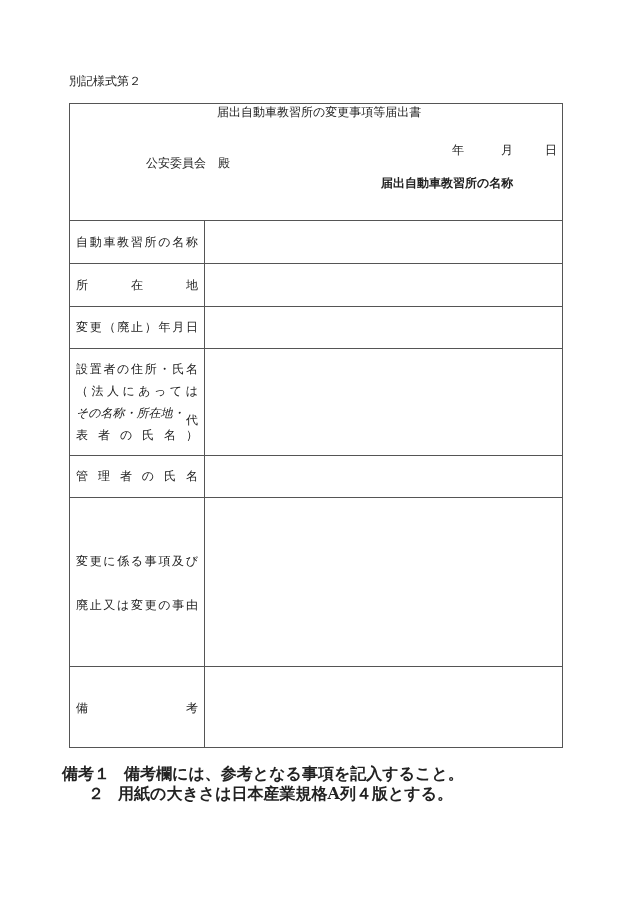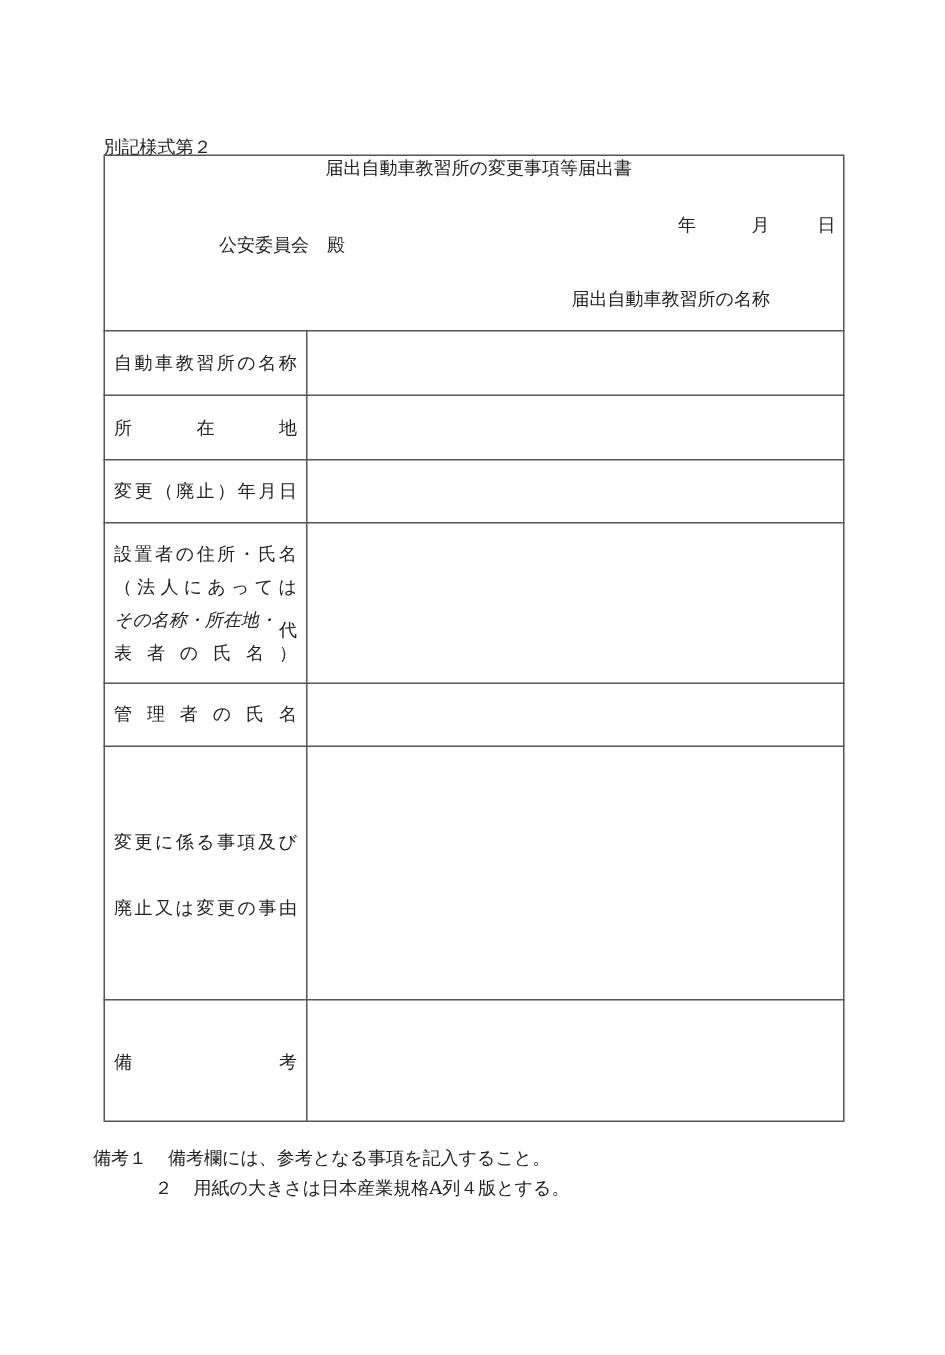--- a/index.html
+++ b/index.html
@@ -1,40 +1,40 @@
 <!DOCTYPE html>
 <html><head>
 <meta charset="utf-8">
 <style>
   html, body { margin: 0; padding: 0; background: #ffffff; }
   body { width: 630px; height: 903px; position: relative; overflow: hidden;
          font-family: "DejaVu Serif", "Liberation Serif", serif; color: #222; font-size: 12px; }
   .abs { position: absolute; white-space: nowrap; }
-  .form-label { left: 69px; top: 90px; font-size: 12px; text-align: right; }
+  .form-label { left: 69px; top: 73px; font-size: 12px; text-align: right; }
   .frame { position: absolute; left: 69px; top: 103px; width: 494px; height: 645px;
            border: 1px solid #555; box-sizing: border-box; }
   .hline { position: absolute; left: 69px; width: 494px; height: 0; border-top: 1px solid #555; }
   .vline { position: absolute; left: 204px; width: 0; border-left: 1px solid #555; }
   .lbl { position: absolute; left: 76px; width: 122px; font-size: 12px; line-height: 16px; }
   .justify { display: flex; justify-content: space-between; }
-  .notes { left: 62px; font-size: 12px; }
+  .notes { left: 62px; font-size: 16px; font-weight: bold; }
 </style>
 </head>
 <body>
 
 <div class="abs form-label">別記様式第２</div>
 
 <div class="frame"></div>
 
 <div class="abs" style="left:217px;top:104px;">届出自動車教習所の変更事項等届出書</div>
 <div class="abs" style="left:452px;top:142px;">年</div>
 <div class="abs" style="left:501px;top:142px;">月</div>
 <div class="abs" style="left:545px;top:142px;">日</div>
 <div class="abs" style="left:146px;top:155px;">公安委員会　殿</div>
-<div class="abs" style="left:381px;top:191px;">届出自動車教習所の名称</div>
+<div class="abs" style="left:381px;top:175px;font-weight:bold;">届出自動車教習所の名称</div>
 
 <div class="hline" style="top:220px;"></div>
 <div class="hline" style="top:263px;"></div>
 <div class="hline" style="top:306px;"></div>
 <div class="hline" style="top:348px;"></div>
 <div class="hline" style="top:455px;"></div>
 <div class="hline" style="top:497px;"></div>
 <div class="hline" style="top:666px;"></div>
 
 <div class="vline" style="top:220px;height:528px;"></div>
@@ -143,15 +143,15 @@
 
 <div class="lbl justify" style="top:700px;">
   <span>備</span>
     <span>考</span>
 </div>
 <div class="abs" style="left:205px;top:667px;width:357px;height:80px;"></div>
 
 <div class="abs notes" style="top:764px;">
   <span>備考１</span><span style="display:inline-block;width:14px;"></span><span>備考欄には、参考となる事項を記入すること。</span>
 </div>
-<div class="abs notes" style="top:784px;left:103px;">
+<div class="abs notes" style="top:784px;left:88px;">
   <span>２</span><span style="display:inline-block;width:14px;"></span><span>用紙の大きさは日本産業規格A列４版とする。</span>
 </div>
 
 </body></html>

